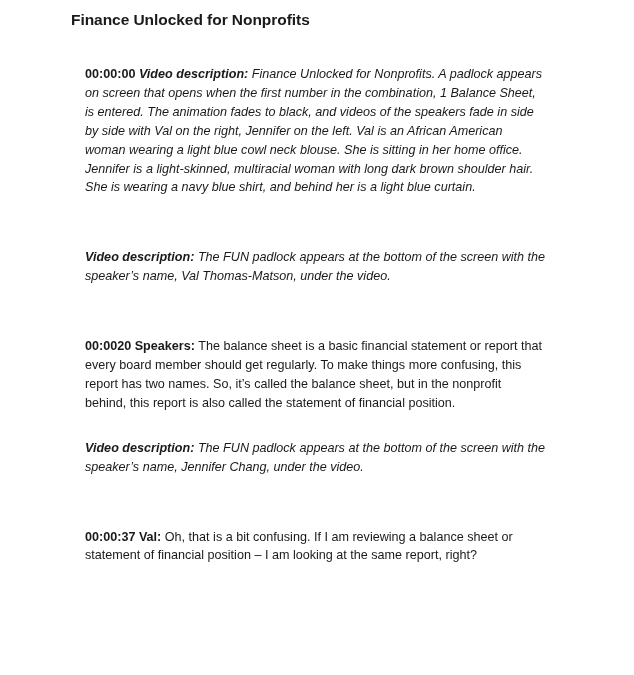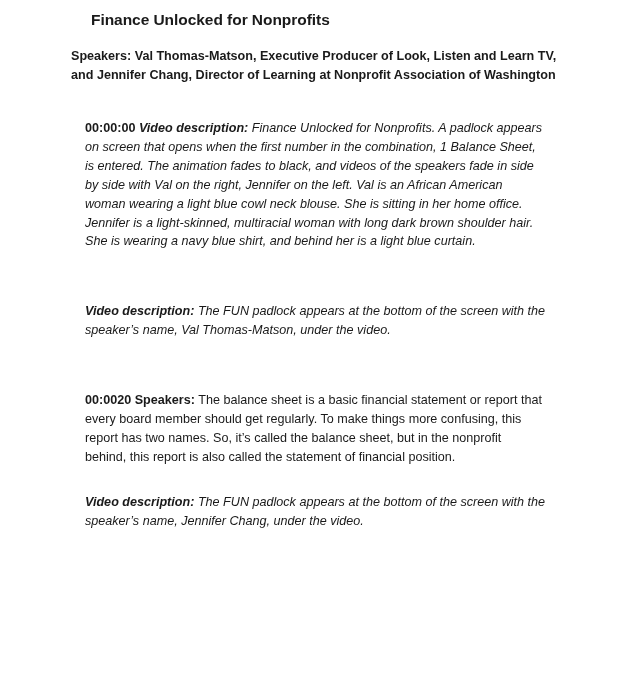--- a/index.html
+++ b/index.html
@@ -23,21 +23,20 @@
   h1.doc-title,
   h2.doc-subtitle {
     font-size: 15.5px;
     font-weight: bold;
     line-height: 1.30;
     margin: 0 0 0 0;
     letter-spacing: -0.05px;
   }
   h1.doc-title {
     padding: 6px 0 0 0;
-    margin-left: 20px;
   }
   h2.doc-subtitle {
     padding: 16px 0 0 0;
   }
   p.speakers {
     font-size: 12.6px;
     font-weight: bold;
     line-height: 1.47;
     margin: 0;
     padding: 17px 0 0 0;
@@ -70,29 +69,31 @@
   }
 </style>
 </head>
 <body>
 
 <div class="page">
 
   <h1 class="doc-title">Finance Unlocked for Nonprofits</h1>
 
 
-  <p class="speakers">Speakers: Val Thomas-Matson, Executive Producer of Look, Listen and Learn TV, and Jennifer Chang, Director of Learning at Nonprofit Association of Washington</p>
 
   <div class="block first-block">
     <p class="para italic"><span class="ts">00:00:00 </span><span class="vd-label">Video description:</span><span> Finance Unlocked for Nonprofits. A padlock appears on screen that opens when the first number in the combination, 1 Balance Sheet, is entered. The animation fades to black, and videos of the speakers fade in side by side with Val on the right, Jennifer on the left. Val is an African American woman wearing a light blue cowl neck blouse. She is sitting in her home office. Jennifer is a light-skinned, multiracial woman with long dark brown shoulder hair. She is wearing a navy blue shirt, and behind her is a light blue curtain.</span></p>
   </div>
 
   <div class="block">
     <p class="para italic"><span class="vd-label">Video description:</span><span> The FUN padlock appears at the bottom of the screen with the speaker’s name, Val Thomas-Matson, under the video.</span></p>
   </div>
 
   <div class="block">
     <p class="para"><span class="ts">00:0020 Speakers:</span><span> The balance sheet is a basic financial statement or report that every board member should get regularly. To make things more confusing, this report has two names. So, it’s called the balance sheet, but in the nonprofit behind, this report is also called the statement of financial position.</span></p>
     <p class="para italic"><span class="vd-label">Video description:</span><span> The FUN padlock appears at the bottom of the screen with the speaker’s name, Jennifer Chang, under the video.</span></p>
   </div>
 
+  <div class="block">
+    <p class="para"><span class="ts">00:00:37 Val:</span><span> Oh, that is a bit confusing. If I am reviewing a balance sheet or statement of financial position – I am looking at the same report, right?</span></p>
+  </div>
 
 </div>
 
 </body></html>

